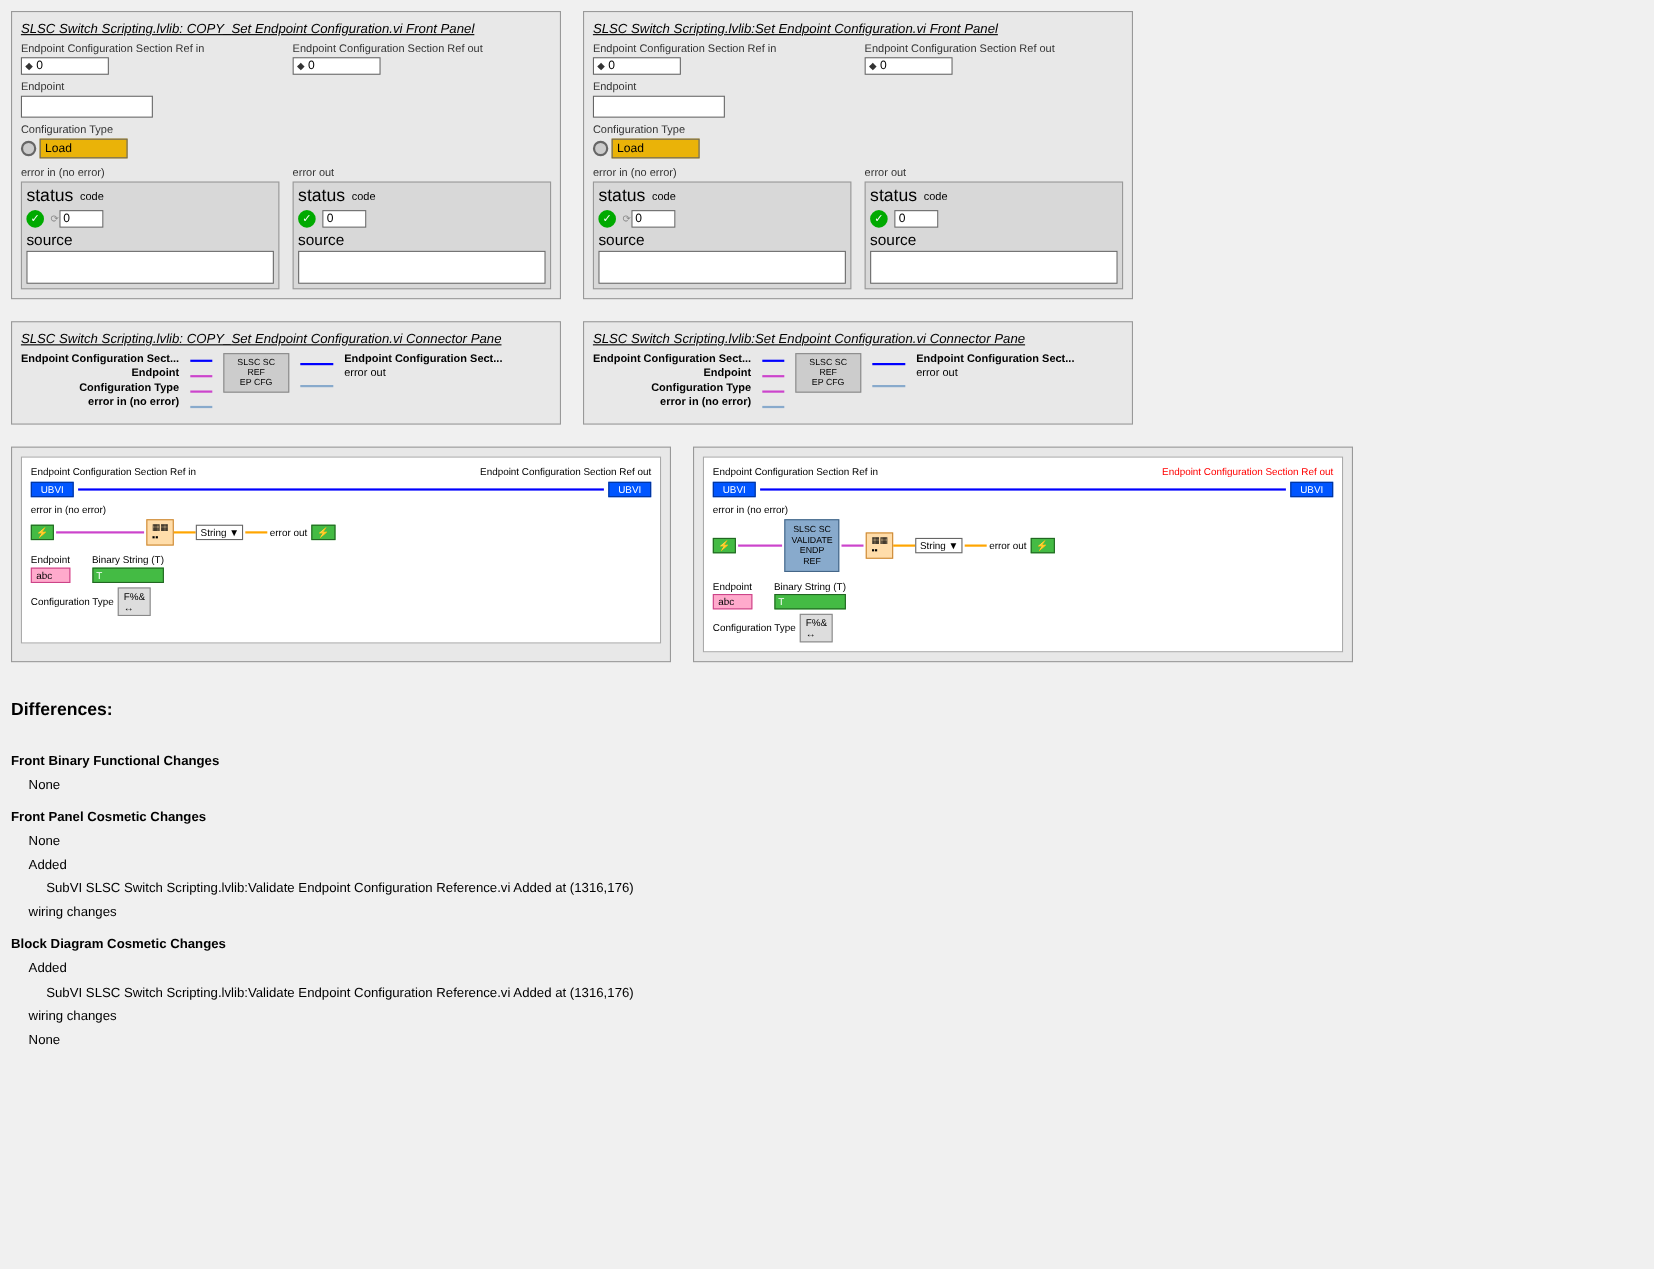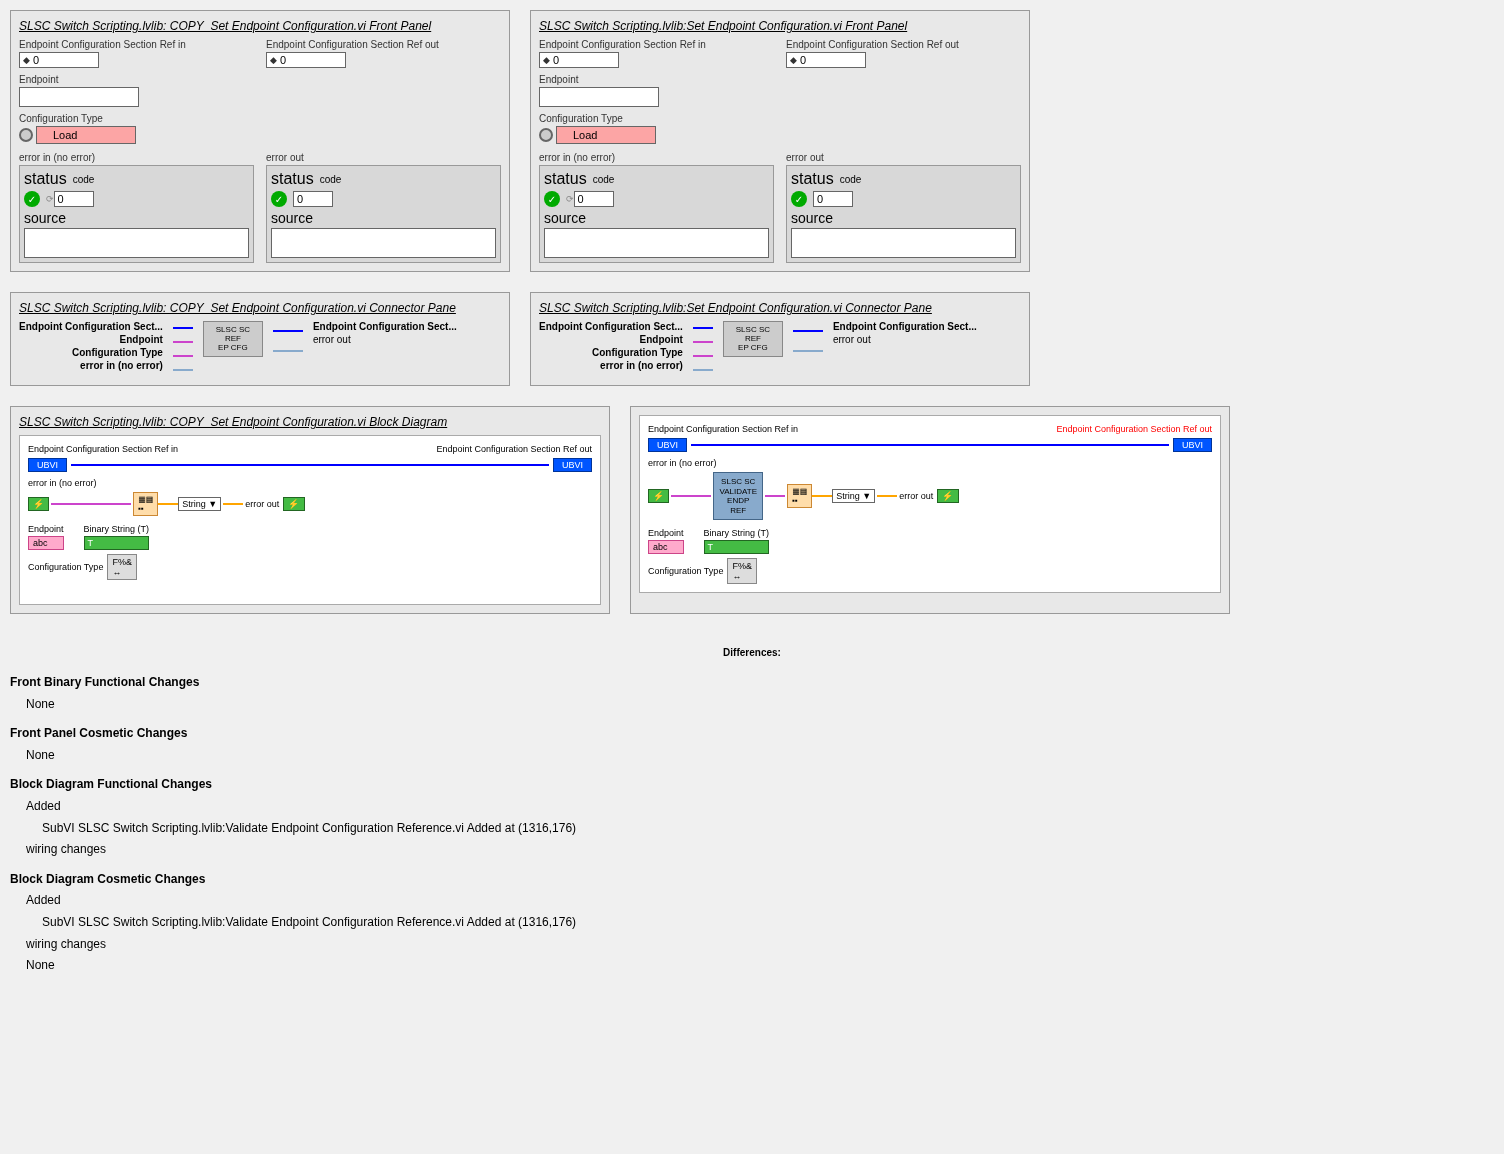--- a/index.html
+++ b/index.html
@@ -97,25 +97,25 @@
     .ring-icon {
       width: 14px;
       height: 14px;
       border: 2px solid #666;
       border-radius: 50%;
       margin-right: 3px;
       background: #ccc;
     }
 
     .config-input {
-      background: #fca5a5;
+      background: #eab308;
       border: 1px solid #666;
-      padding: 2px 16px;
+      padding: 2px 4px;
       font-size: 11px;
-      width: 100px;
+      width: 80px;
     }
 
     .error-section {
       display: flex;
       gap: 12px;
     }
 
     .error-group {
       flex: 1;
     }
@@ -217,24 +217,23 @@
     }
 
     
     .differences-section {
       padding: 10px 0;
       font-size: 12px;
       line-height: 1.8;
     }
 
     .diff-title {
-      font-size: 10px;
+      font-size: 16px;
       font-weight: bold;
-      margin-bottom: 10px;
-      text-align: center;
+      margin-bottom: 20px;
     }
 
     .diff-category {
       font-size: 12px;
       font-weight: bold;
       margin-top: 8px;
     }
 
     .diff-indent1 {
       margin-left: 16px;
@@ -569,21 +568,20 @@
           <div style="font-weight:bold; font-size:10px;">Endpoint Configuration Sect...</div>
           <div style="font-size:10px;">error out</div>
         </div>
       </div>
     </div>
   </div>
 
   <div class="row">
 
     <div class="block-box">
-      <div class="bd-title">SLSC Switch Scripting.lvlib:  COPY_Set Endpoint Configuration.vi Block Diagram</div>
       <div class="bd-inner">
 
         <div style="display:flex; justify-content:space-between; margin-bottom:4px;">
           <span style="font-size:9px;">Endpoint Configuration Section Ref in</span>
           <span style="font-size:9px;">Endpoint Configuration Section Ref out</span>
         </div>
 
         <div style="display:flex; justify-content:space-between; align-items:center; margin-bottom:6px;">
           <div class="bd-endpoint-ref">UBVI</div>
           <div style="flex:1; height:2px; background:blue; margin:0 4px;"></div>
@@ -677,21 +675,20 @@
 
   <div class="differences-section">
     <div class="diff-title">Differences:</div>
 
     <div class="diff-category">Front Binary Functional Changes</div>
     <div class="diff-indent1">None</div>
 
     <div class="diff-category">Front Panel Cosmetic Changes</div>
     <div class="diff-indent1">None</div>
 
-    <div class="diff-category">Block Diagram Functional Changes</div>
     <div class="diff-indent1">Added</div>
     <div class="diff-indent2">SubVI SLSC Switch Scripting.lvlib:Validate Endpoint Configuration Reference.vi Added at (1316,176)</div>
     <div class="diff-indent1">wiring changes</div>
 
     <div class="diff-category">Block Diagram Cosmetic Changes</div>
     <div class="diff-indent1">Added</div>
     <div class="diff-indent2">SubVI SLSC Switch Scripting.lvlib:Validate Endpoint Configuration Reference.vi Added at (1316,176)</div>
     <div class="diff-indent1">wiring changes</div>
 
     <div class="diff-indent1">None</div>

